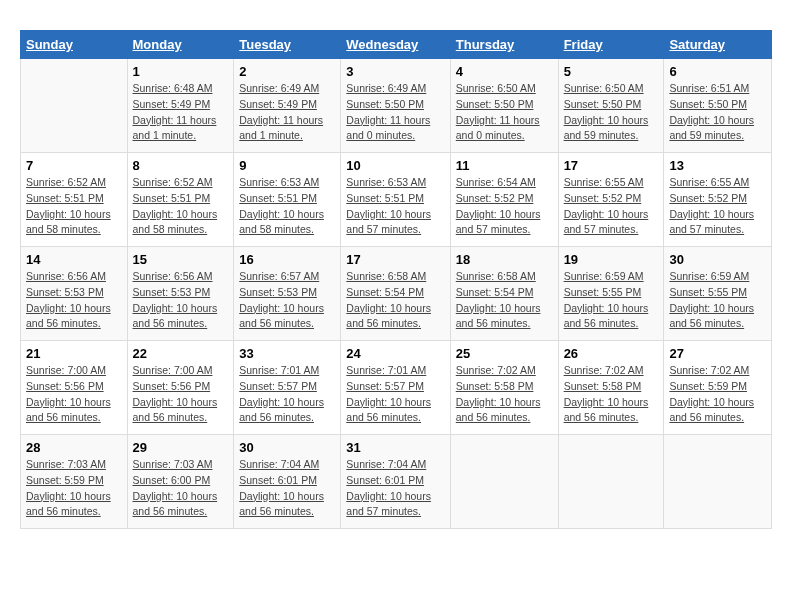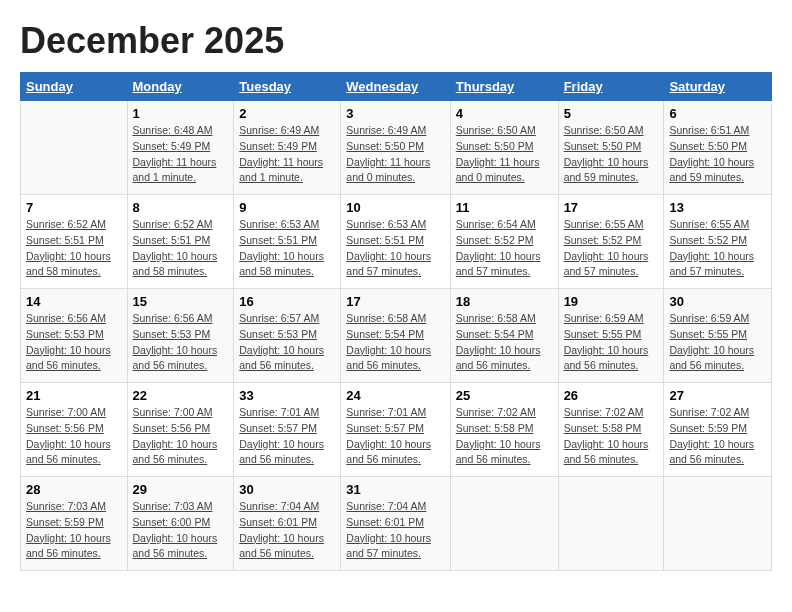--- a/index.html
+++ b/index.html
@@ -78,21 +78,20 @@
       line-height: 1.5;
       text-decoration: underline;
     }
     .empty { background: #f9f9f9; }
   </style>
 </head>
 <body>
 
 <div class="header">
   <div class="title-block">
-    <div class="month-title">December 2025</div>
   </div>
 </div>
 
 <table>
   <thead>
     <tr>
     <th>Sunday</th>
         <th>Monday</th>
         <th>Tuesday</th>
         <th>Wednesday</th>

